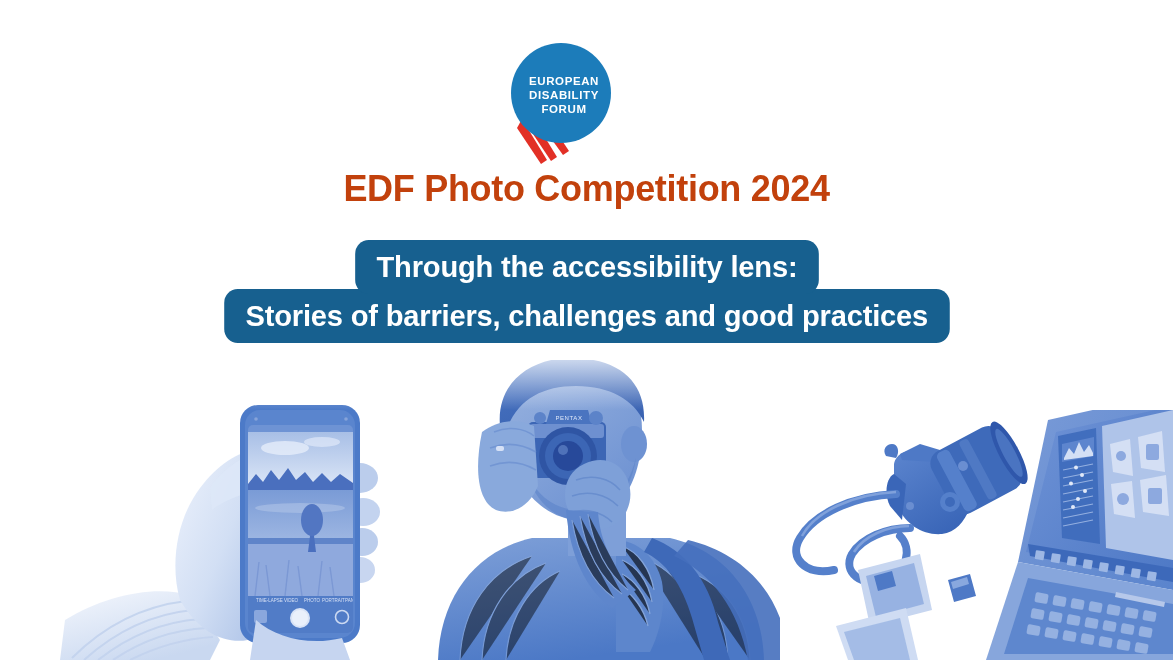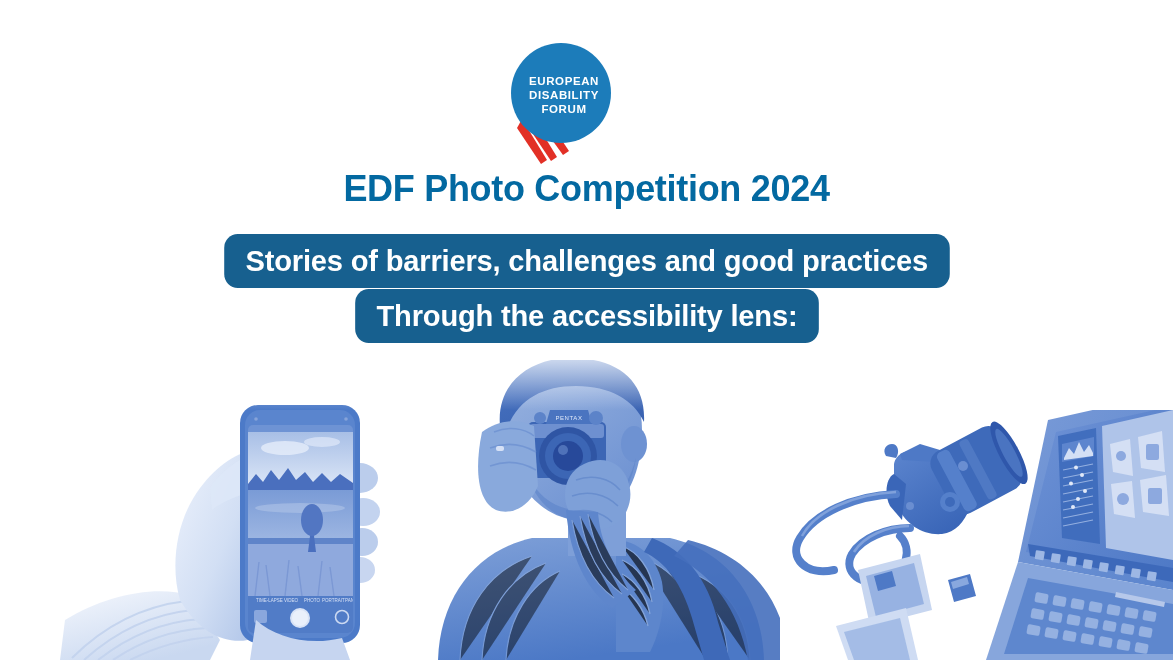--- a/index.html
+++ b/index.html
@@ -20,21 +20,21 @@
   #logo-svg{ width:150px; height:130px; display:block; }
 
   
   #page-title{
     position:absolute;
     left:0; right:0; top:168px;
     text-align:center;
     font-size:36px;
     font-weight:bold;
     letter-spacing:-0.3px;
-    color:#0369a1;
+    color:#c2410c;
     font-family:"Liberation Sans", sans-serif;
   }
 
   
   #subtitle-banner{
     position:absolute;
     left:0; right:0; top:240px;
     text-align:center;
     line-height:46px;
   }
@@ -96,22 +96,22 @@
       <text x="73" y="50">EUROPEAN</text>
       <text x="73" y="64">DISABILITY</text>
       <text x="73" y="78">FORUM</text>
     </g>
   </svg>
 </div>
 
 <div id="page-title">EDF Photo Competition 2024</div>
 
 <div id="subtitle-banner">
+  <span id="subtitle-line1"><span class="hl">Through the accessibility lens:</span></span>
   <span id="subtitle-line2"><span class="hl">Stories of barriers, challenges and good practices</span></span>
-  <span id="subtitle-line1"><span class="hl">Through the accessibility lens:</span></span>
 </div>
 
 <div id="photo-strip">
 
   <div class="photo" style="left:60px; width:400px; height:290px;">
     <svg viewBox="0 0 400 290" width="400" height="290">
       <defs>
         <linearGradient id="skinG" x1="0" y1="0" x2="1" y2="1">
           <stop offset="0%" stop-color="#EDF2FC"></stop>
           <stop offset="55%" stop-color="#D2DFF4"></stop>

